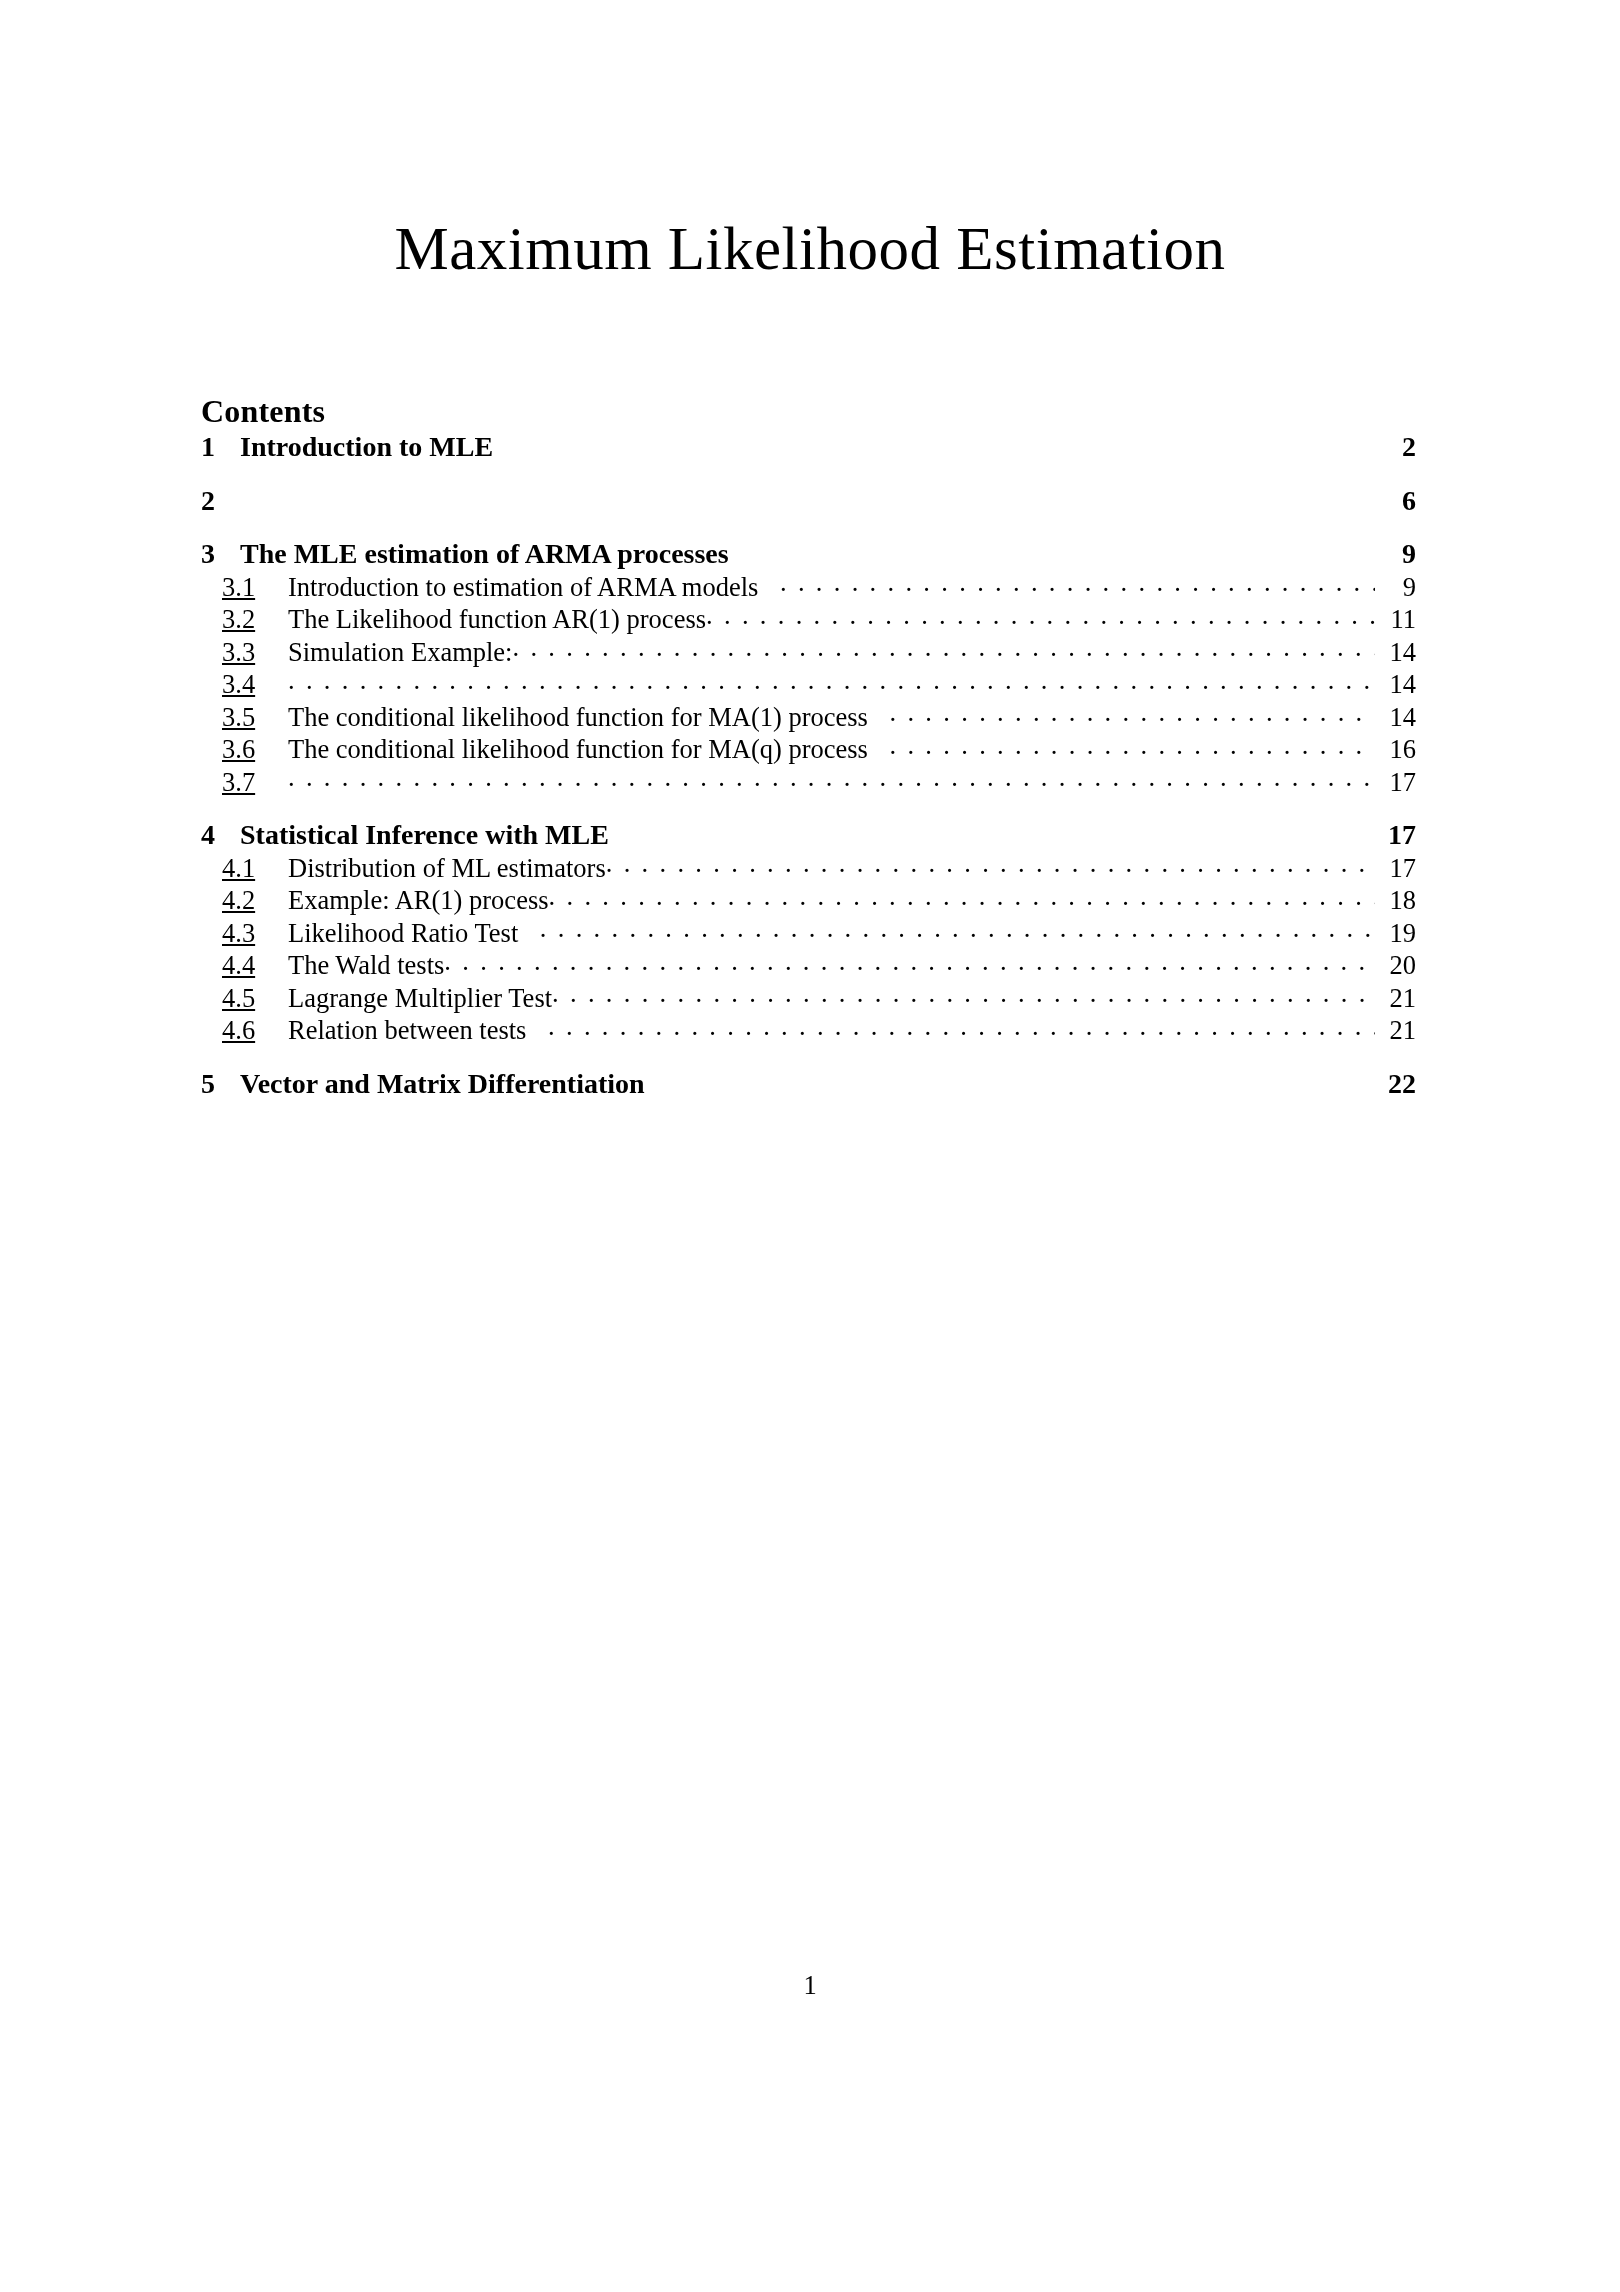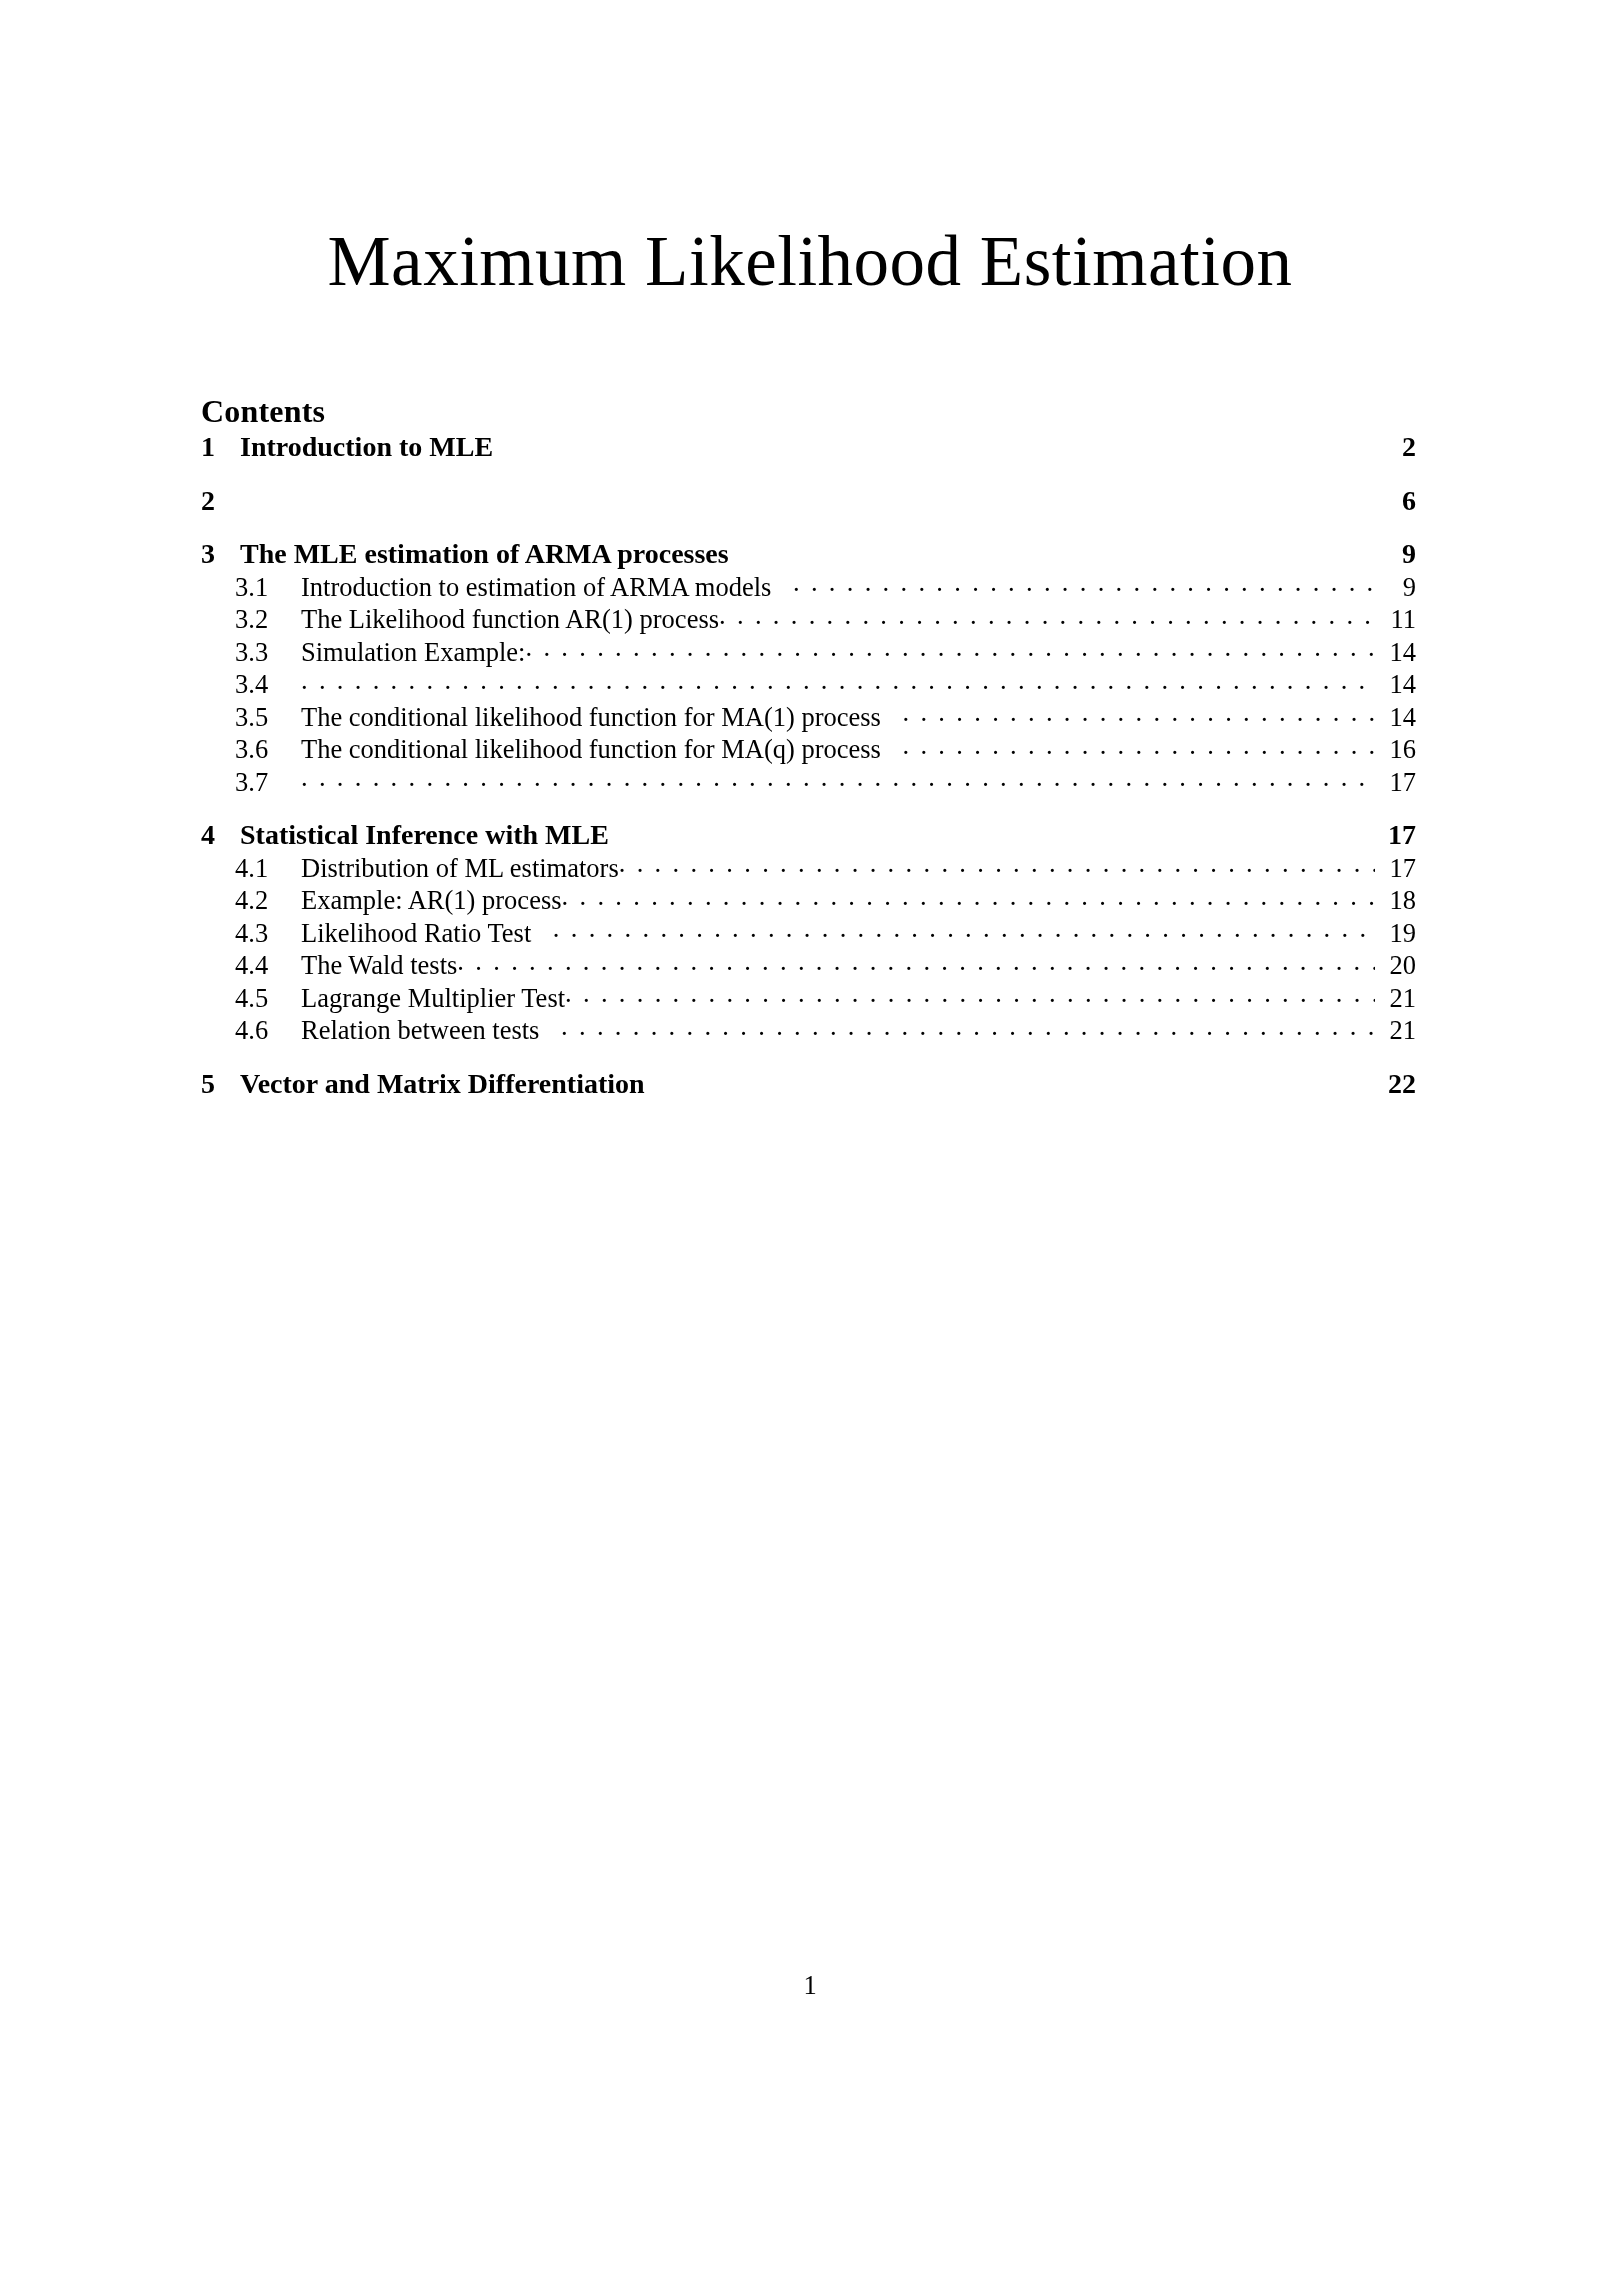--- a/index.html
+++ b/index.html
@@ -19,21 +19,21 @@
     overflow: hidden;
   }
 
   
   .doc-title {
     position: absolute;
     left: 0;
     right: 0;
     top: 174px;
     text-align: center;
-    font-size: 71px;
+    font-size: 61px;
     line-height: 1.1;
     font-weight: normal;
     letter-spacing: 0.5px;
     white-space: nowrap;
   }
 
   
   .contents-heading {
     position: absolute;
     left: 201px;
@@ -80,21 +80,22 @@
 
   
   .toc-row.level2 {
     font-weight: normal;
     font-size: 26.5px;
     line-height: 29px;
   }
   .toc-row.level2 .num {
     width: 66px;
     flex: 0 0 66px;
-    margin-left: 34px;
+    margin-left: 21px;
+    text-decoration: underline;
   }
 
   .num { text-align: left; }
 
   .title { flex: 0 0 auto; }
 
   
   .leader {
     flex: 1 1 auto;
     overflow: hidden;

